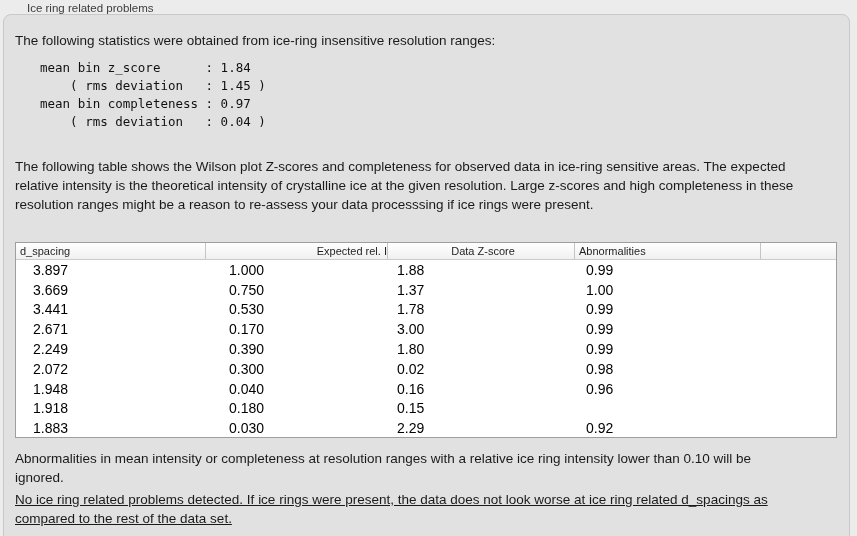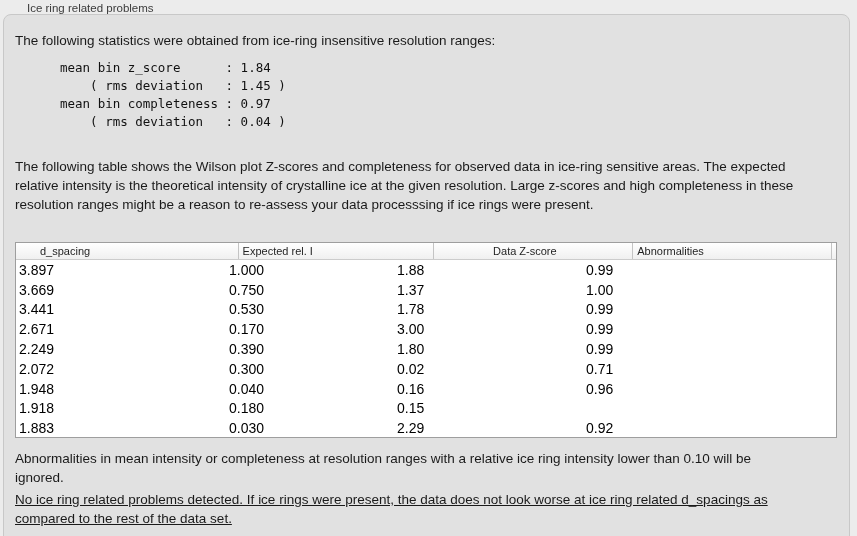--- a/index.html
+++ b/index.html
@@ -26,21 +26,21 @@
   }
   .para {
     position: absolute;
     left: 11px;
     font-size: 13.5px;
     line-height: 19px;
     color: #1a1a1a;
   }
   .stats-pre {
     position: absolute;
-    left: 56px; top: 44px;
+    left: 36px; top: 44px;
     font-family: "DejaVu Sans Mono", "Liberation Mono", monospace;
     font-size: 12.5px;
     line-height: 18px;
     color: #111;
     white-space: pre;
   }
   .icetable {
     position: absolute;
     left: 11px; top: 227px;
     width: 822px; height: 196px;
@@ -54,38 +54,37 @@
     background: linear-gradient(#ffffff, #f0f0f0);
     border-bottom: 1px solid #cccccc;
     font-size: 11px;
     color: #1f1f1f;
   }
   .icetable-header .hcell {
     padding: 2px 0 0 4px;
     border-left: 1px solid #c4c4c4;
     white-space: nowrap;
     overflow: hidden;
-    margin-left: 20px;
   }
   .icetable-header .hcell:first-child { border-left: none; }
   .hcell.c1 { width: 189px; }
-  .hcell.c2 { width: 182px; }
+  .hcell.c2 { width: 182px; text-align: right; }
   .hcell.c3 { width: 187px; text-align: center; }
   .hcell.c4 { width: 186px; }
   .hcell.c5 { flex: 1; }
   .icetable-body { background: #fff; }
   .trow {
     display: flex;
     height: 19.8px;
     font-size: 14px;
     color: #000;
     align-items: center;
   }
   .trow .cell { white-space: nowrap; overflow: hidden; }
-  .cell.c1 { width: 189px; padding-left: 3px; }
+  .cell.c1 { width: 189px; padding-left: 17px; }
   .cell.c2 { width: 182px; padding-left: 24px; }
   .cell.c3 { width: 187px; padding-left: 10px; }
   .cell.c4 { width: 186px; padding-left: 12px; }
   .cell.c5 { flex: 1; }
 </style>
 </head>
 <body>
 
 <div class="group-label">Ice ring related problems</div>
 
@@ -142,21 +141,21 @@
         <div class="cell c1">2.249</div>
         <div class="cell c2">0.390</div>
         <div class="cell c3">1.80</div>
         <div class="cell c4">0.99</div>
         <div class="cell c5"></div>
       </div>
         <div class="trow">
         <div class="cell c1">2.072</div>
         <div class="cell c2">0.300</div>
         <div class="cell c3">0.02</div>
-        <div class="cell c4">0.71</div>
+        <div class="cell c4">0.98</div>
         <div class="cell c5"></div>
       </div>
         <div class="trow">
         <div class="cell c1">1.948</div>
         <div class="cell c2">0.040</div>
         <div class="cell c3">0.16</div>
         <div class="cell c4">0.96</div>
         <div class="cell c5"></div>
       </div>
         <div class="trow">

